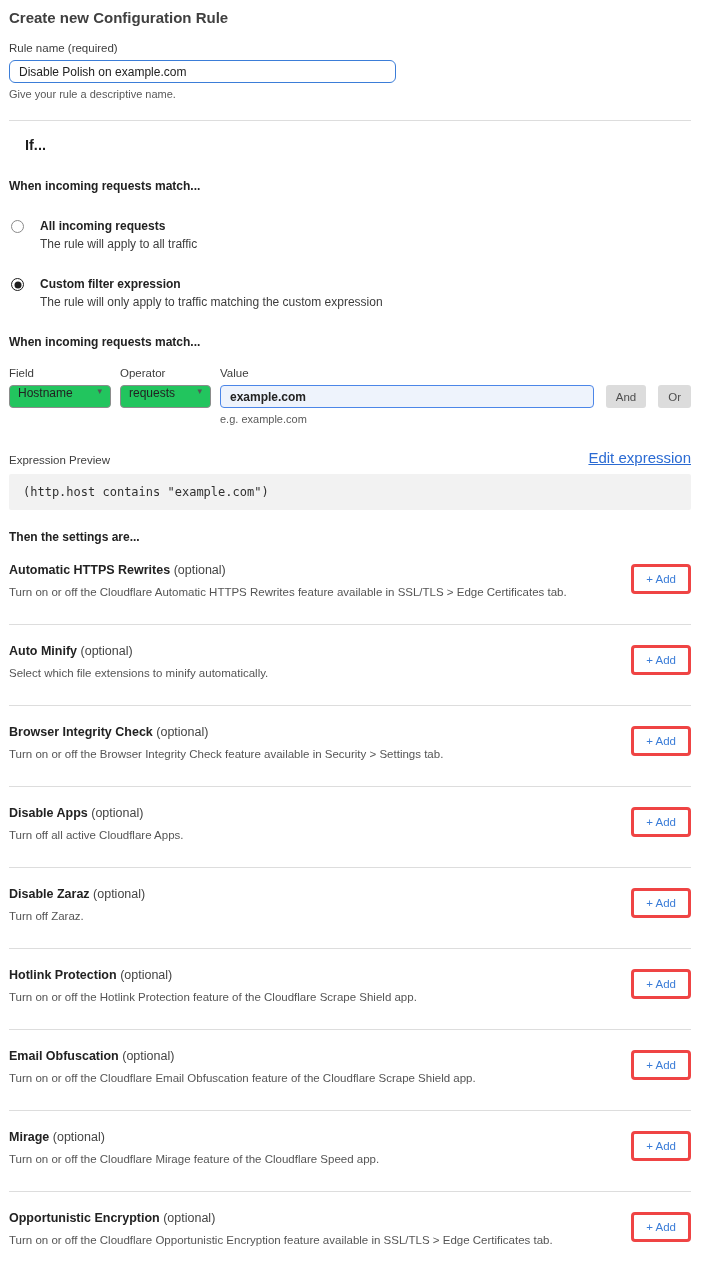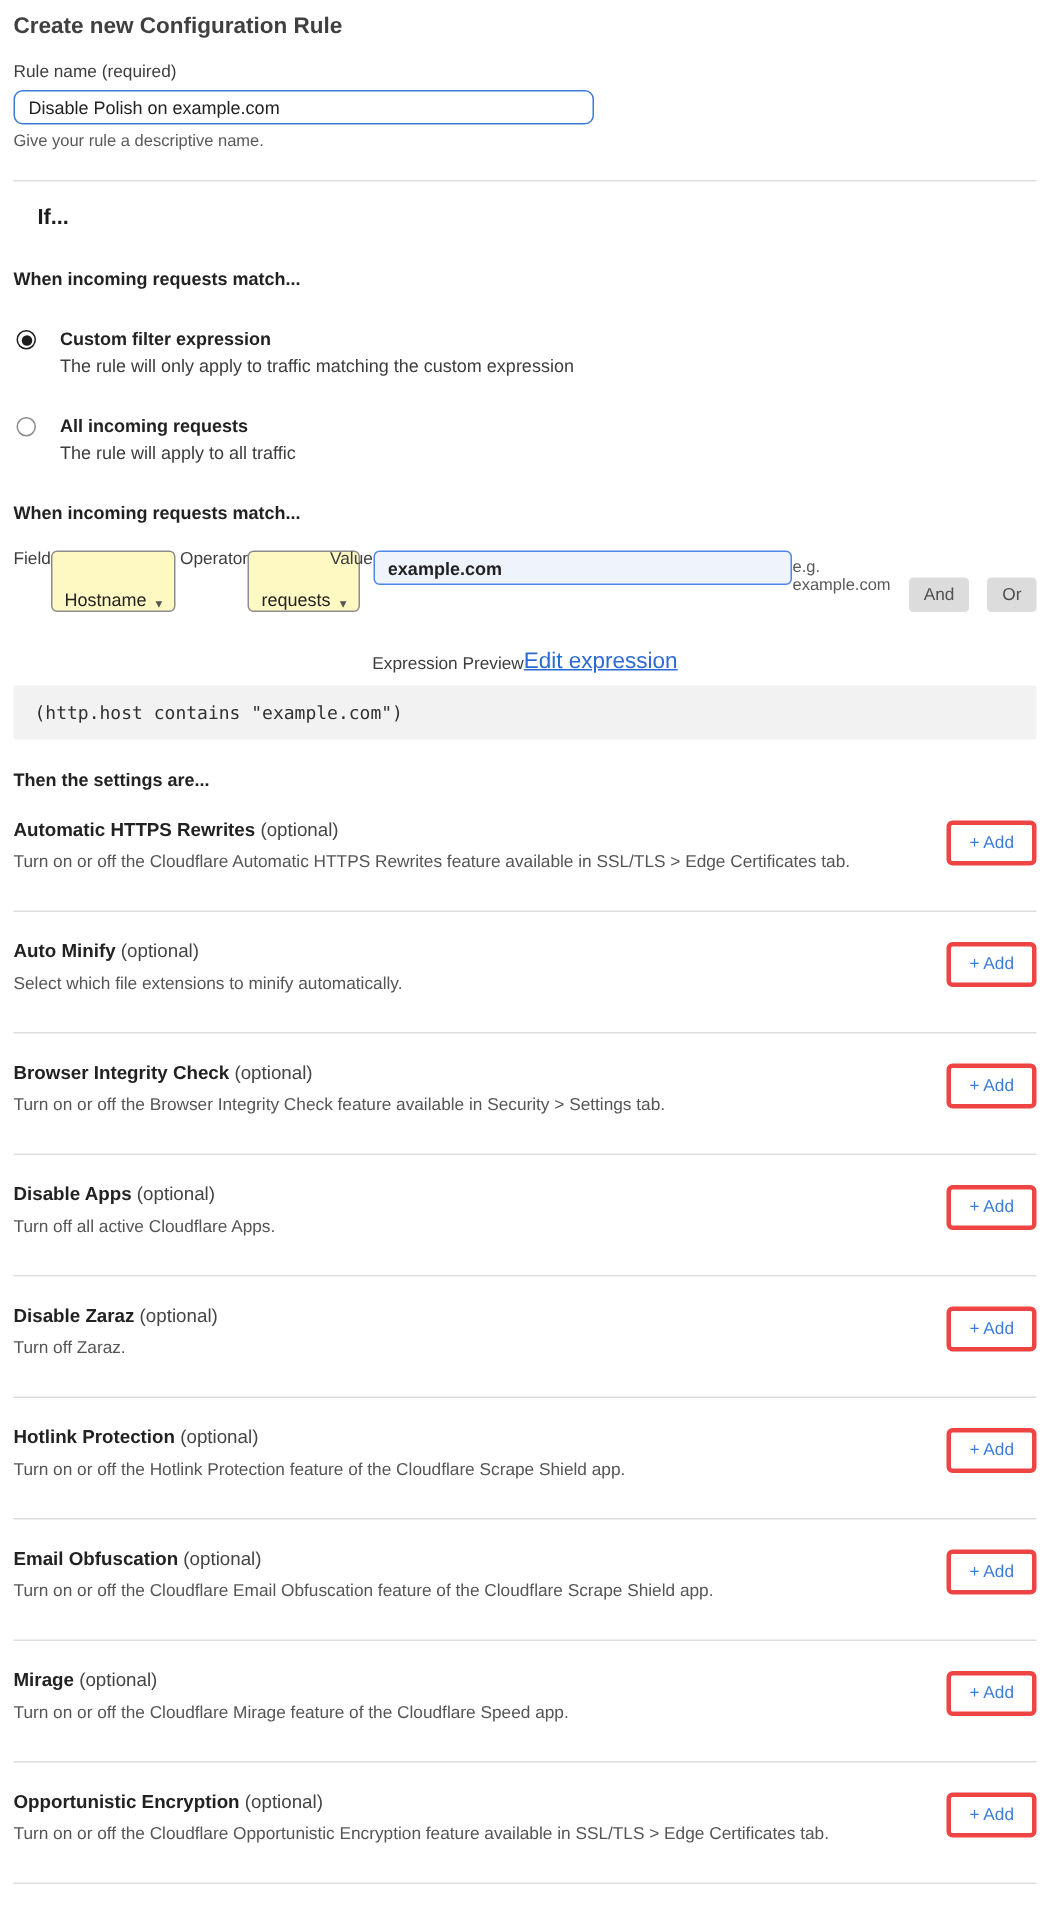--- a/index.html
+++ b/index.html
@@ -40,48 +40,48 @@
   .radio.selected { border: 1.5px solid #1d1d1d; }
   .radio.selected::after {
     content: ""; position: absolute; left: 50%; top: 50%;
     width: 7px; height: 7px; border-radius: 50%;
     background: #1d1d1d; transform: translate(-50%, -50%);
   }
   .radio-label { font-size: 12px; font-weight: 700; color: #222; }
   .radio-desc { font-size: 12px; color: #3d3d3d; margin-top: 4px; }
 
   .builder-row { display: flex; align-items: flex-start; margin-top: 18px; }
-  .builder-col { display: flex; flex-direction: row; }
+  .builder-col { display: flex; flex-direction: column; }
   .col-field { width: 102px; }
   .col-operator { width: 91px; margin-left: 9px; }
   .col-value { flex: 1; margin-left: 9px; }
   .col-btn { margin-left: 12px; padding-top: 18px; }
 
   .select-box {
-    height: 41px; border: 1px solid #8c8c8c; border-radius: 4px;
-    background: #fef9c3; display: flex; align-items: flex-end; justify-content: space-between;
+    height: 23px; border: 1px solid #8c8c8c; border-radius: 4px;
+    background: #22c55e; display: flex; align-items: flex-start; justify-content: space-between;
     padding: 0 8px; font-size: 12px; color: #222; cursor: pointer;
   }
   .select-caret { font-size: 9px; color: #555; margin-left: 6px; }
 
   .value-input {
     height: 23px; width: 100%;
     border: 1px solid #4c86e8; border-radius: 4px;
     background: #eef3fc; padding: 0 9px;
     font-size: 12px; font-weight: 700; font-family: "Liberation Sans", sans-serif;
     color: #222; outline: none;
   }
   .andor-btn {
     height: 23px; padding: 0 10px;
     background: #dcdcdc; color: #4f4f4f;
     border: none; border-radius: 3px;
     font-size: 11.5px; font-family: "Liberation Sans", sans-serif; cursor: pointer;
   }
 
-  .preview-row { display: flex; justify-content: center; align-items: flex-end; margin-top: 24px; }
+  .preview-row { display: flex; justify-content: space-between; align-items: flex-end; margin-top: 24px; }
   .preview-label { font-size: 11.5px; color: #3d3d3d; }
   .edit-link { font-size: 15px; color: #2b6bd3; text-decoration: underline; cursor: pointer; }
   .code-box {
     background: #f2f2f2; margin-top: 8px; padding: 11px 14px;
     font-family: "DejaVu Sans Mono", monospace; font-size: 12px; color: #303030;
     border-radius: 2px;
   }
 
   .then-heading { font-size: 12px; font-weight: 700; color: #222; margin-top: 20px; }
 
@@ -113,32 +113,32 @@
   <div class="field-label">Rule name (required)</div>
   <input class="rule-name-input" type="text" value="Disable Polish on example.com" style="">
   <div class="helper">Give your rule a descriptive name.</div>
 
   <hr class="divider top-divider">
 
   <div class="if-heading">If...</div>
   <div class="sub-heading">When incoming requests match...</div>
 
   <div class="radio-option">
+    <span class="radio"></span>
+    <div>
+      <div class="radio-label">All incoming requests</div>
+      <div class="radio-desc">The rule will apply to all traffic</div>
+    </div>
+  </div>
+
+  <div class="radio-option">
     <span class="radio selected"></span>
     <div>
       <div class="radio-label">Custom filter expression</div>
       <div class="radio-desc">The rule will only apply to traffic matching the custom expression</div>
-    </div>
-  </div>
-
-  <div class="radio-option">
-    <span class="radio"></span>
-    <div>
-      <div class="radio-label">All incoming requests</div>
-      <div class="radio-desc">The rule will apply to all traffic</div>
     </div>
   </div>
 
   <div class="sub-heading">When incoming requests match...</div>
 
   <div class="builder-row">
     <div class="builder-col col-field">
       <div class="field-label">Field</div>
       <div class="select-box">
         <span>Hostname</span>

